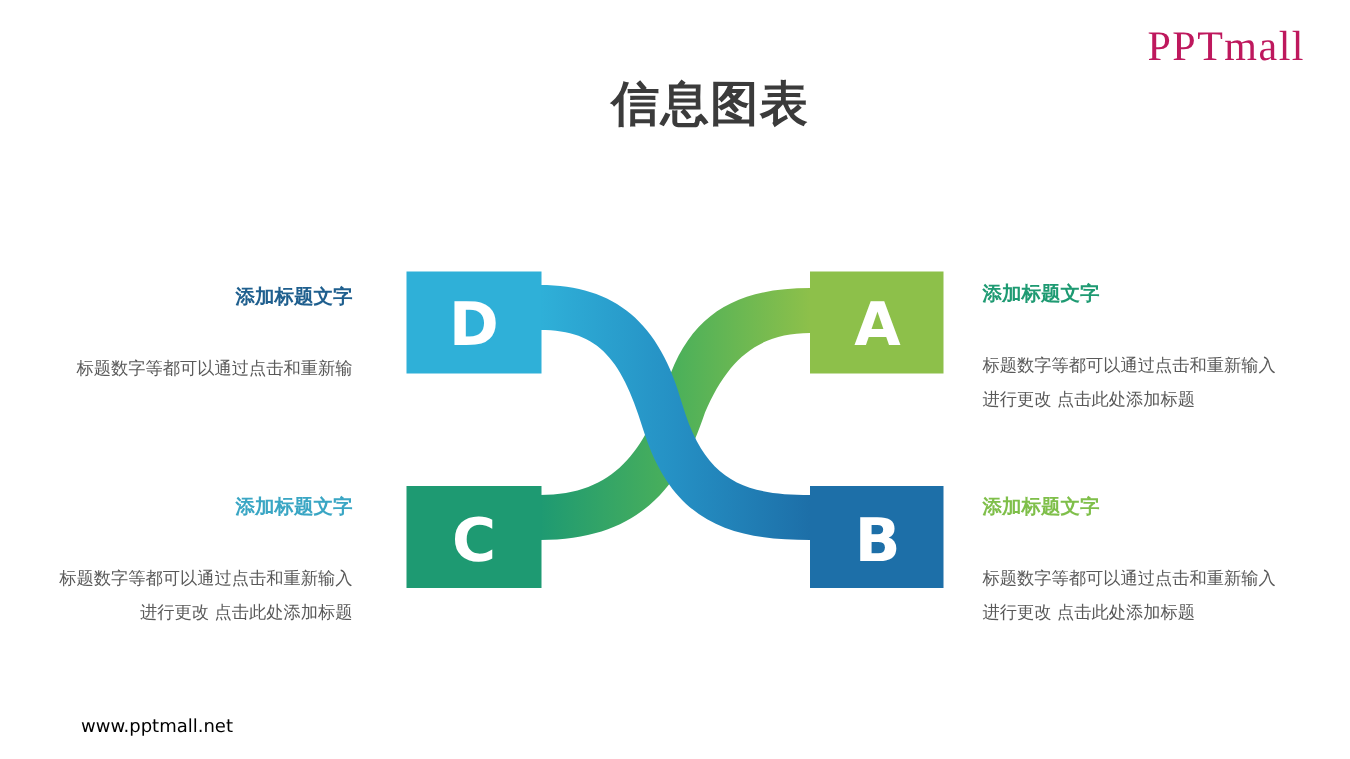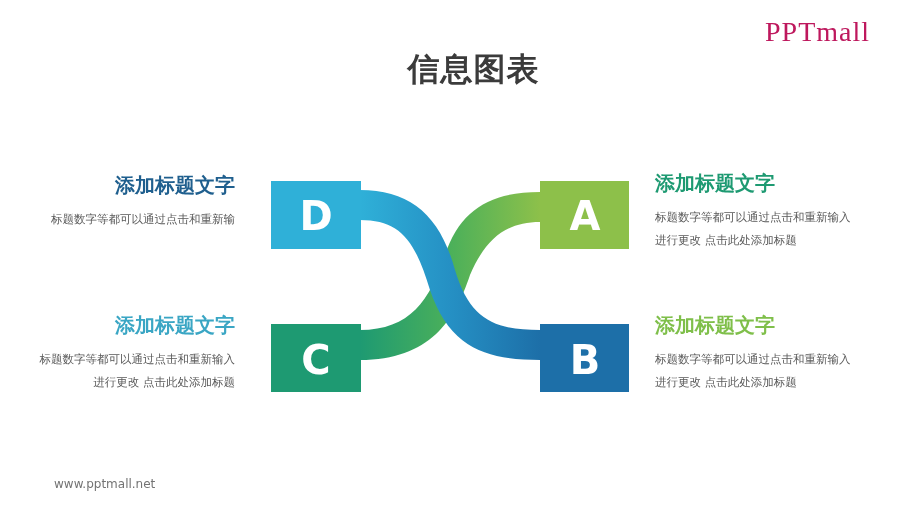--- a/index.html
+++ b/index.html
@@ -14,25 +14,25 @@
     letter-spacing: 1px;
     padding-left: 47px;
   }
   .logo {
     position: absolute; right: 30px; top: 16px;
     font-family: Liberation Serif, serif;
     font-size: 28px; color: #be185d; letter-spacing: 1px; font-weight: normal;
   }
   .footer {
     position: absolute; left: 54px; top: 477px;
-    font-size: 12px; color: #737373;
+    font-size: 12px; color: #000000;
   }
   .block { position: absolute; width: 220px; }
-  .block .heading { font-size: 20px; font-weight: bold; line-height: 26px; }
-  .block .desc { font-size: 11.5px; color: #595959; line-height: 23px; margin-top: 10px; }
+  .block .heading { font-size: 13px; font-weight: bold; line-height: 26px; margin-top: 14px; }
+  .block .desc { font-size: 11.5px; color: #595959; line-height: 23px; margin-top: 22px; }
   .left { text-align: right; }
   .right { text-align: left; }
   #block-d { left: 15px; top: 172px; }
   #block-c { left: 15px; top: 312px; }
   #block-a { left: 655px; top: 170px; }
   #block-b { left: 655px; top: 312px; }
   #block-c .desc, #block-d .desc { width: 220px; }
   .diagram { position: absolute; left: 0; top: 0; }
   .letter {
     font-family: "DejaVu Sans", sans-serif; font-weight: bold; fill: #ffffff;

